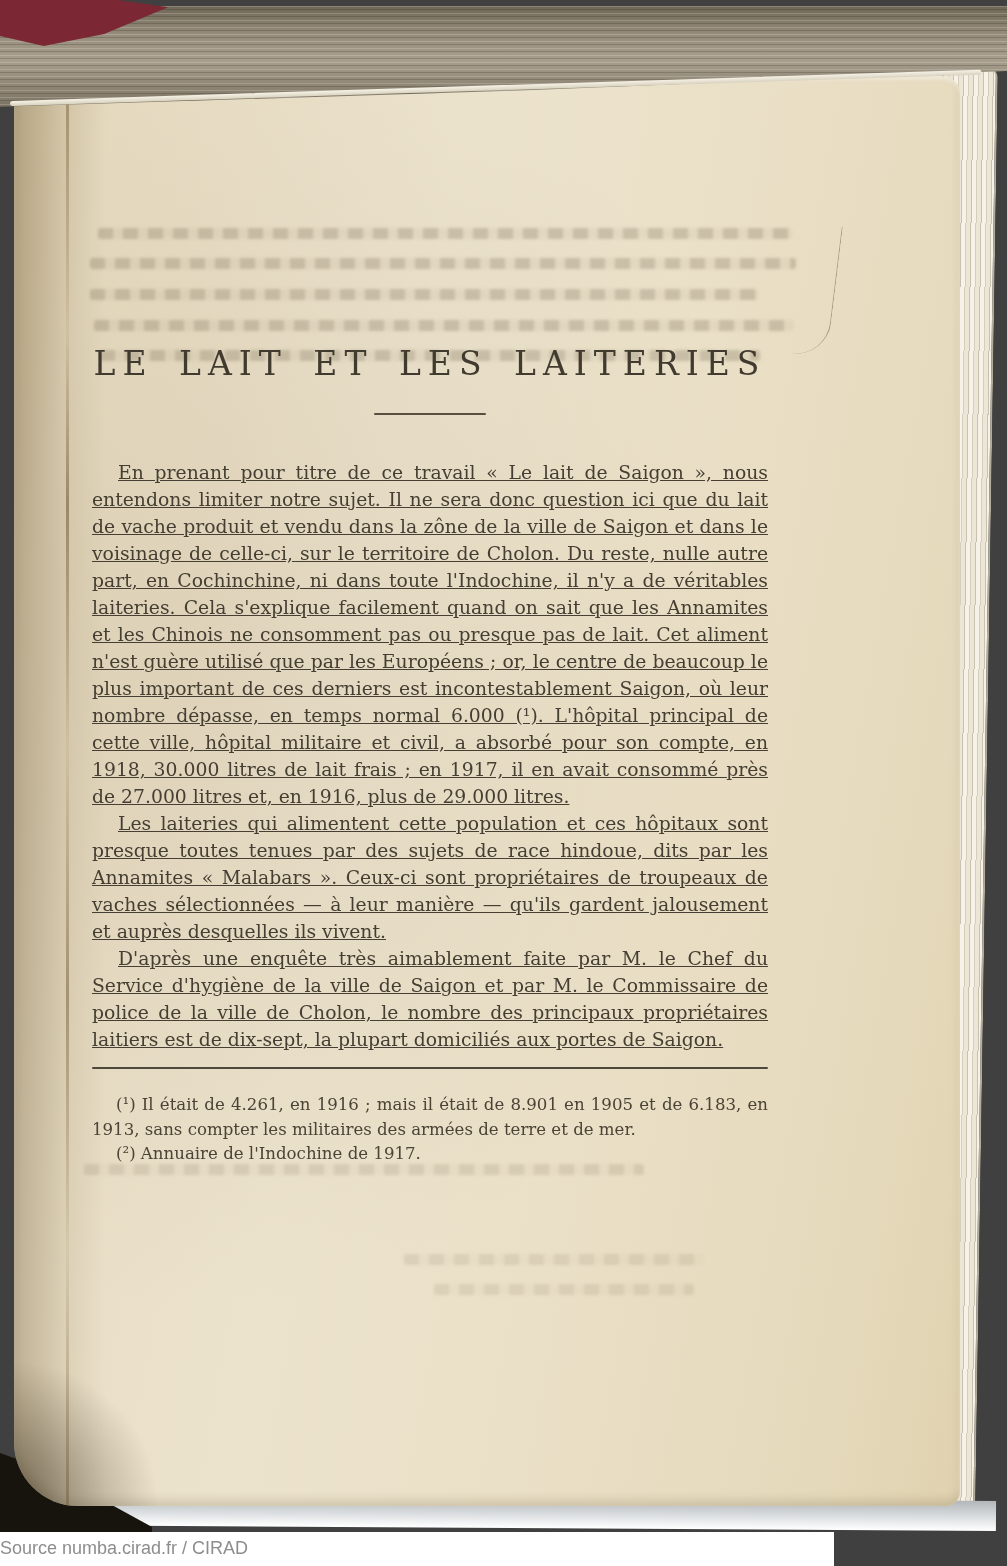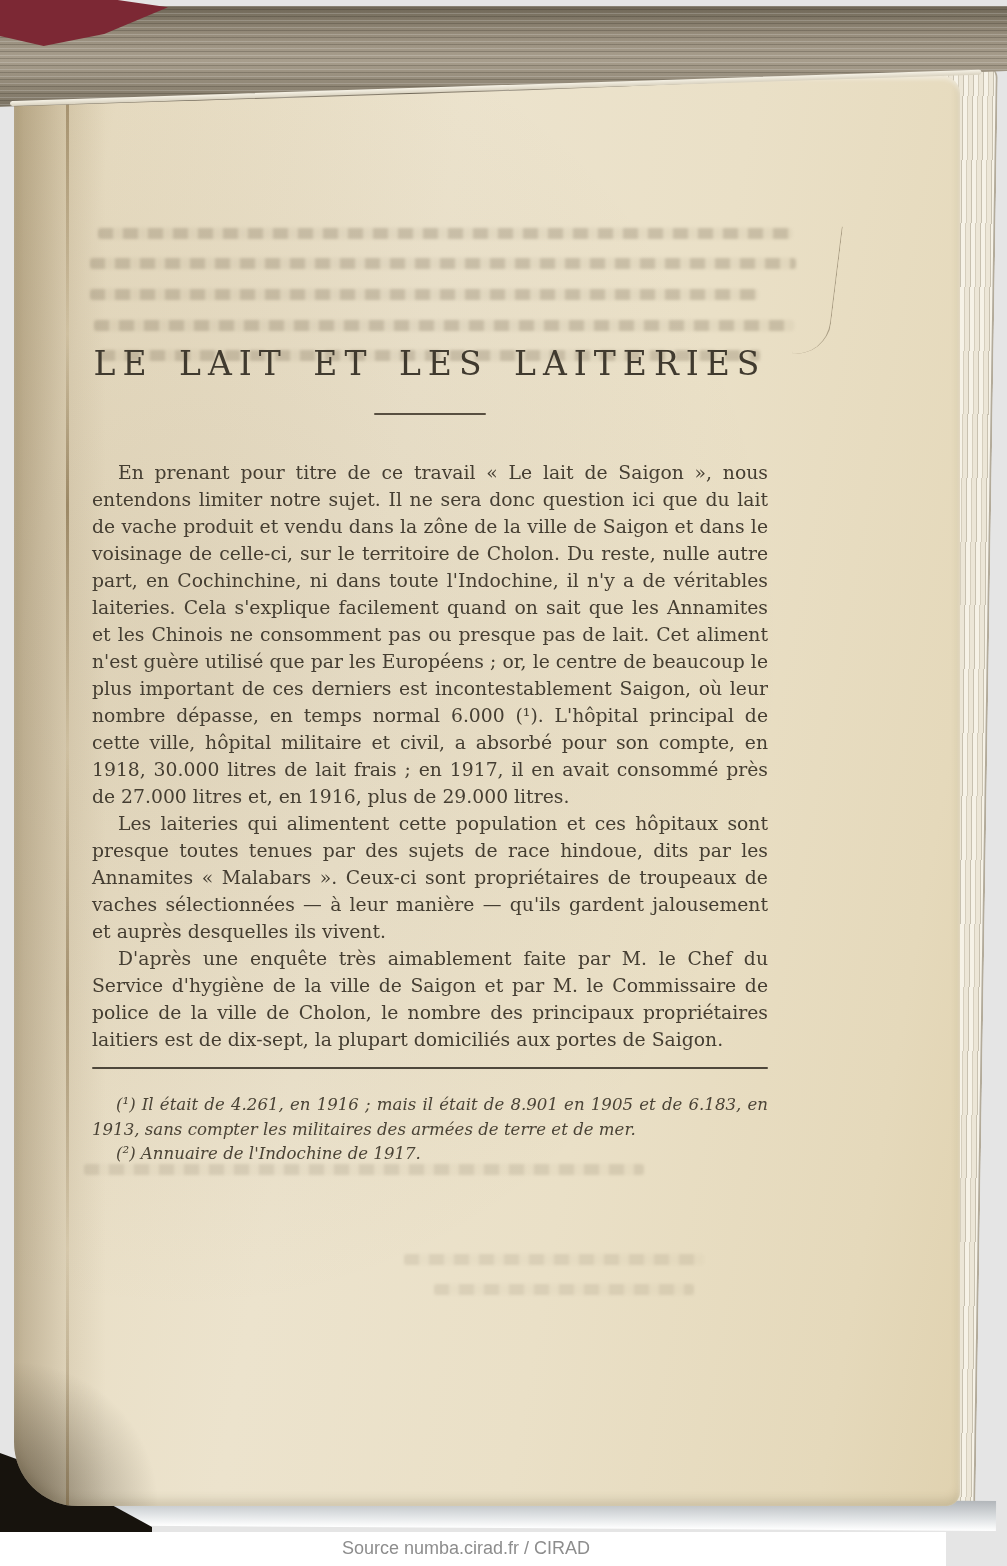--- a/index.html
+++ b/index.html
@@ -1,18 +1,18 @@
 <!DOCTYPE html>
 <html><head>
 <meta charset="utf-8">
 <style>
   html,body { margin:0; padding:0; background:#ffffff; }
   .canvas {
     position:relative; width:1007px; height:1566px;
-    background:#e5e5e5; overflow:hidden;
+    background:#404040; overflow:hidden;
     font-family:"DejaVu Serif", serif;
   }
 
   
   .edges-top {
     position:absolute; left:0; top:6px; width:1007px; height:112px; z-index:3;
     background:
       repeating-linear-gradient(to bottom,
         rgba(255,255,255,.18) 0 1px, rgba(0,0,0,0) 1px 3px,
         rgba(40,34,24,.22) 3px 4px, rgba(0,0,0,0) 4px 7px),
@@ -113,39 +113,39 @@
   }
   .subtitle {
     margin-top:26px; text-align:center;
     font-size:25px; letter-spacing:13px; word-spacing:10px;
     color:#4a4033; font-weight:400;
   }
   .title-rule {
     width:112px; height:2px; margin:30px auto 0;
     background:#584f41; border-radius:1px;
   }
-  .body-text { margin-top:44px; }
+  .body-text { margin-top:44px;text-decoration:underline; }
   .body-text p {
     margin:0; font-size:18.8px; line-height:27px;
     text-align:justify; text-indent:26px; color:#453e32;
   }
   .footnote-rule {
     margin-top:14px; width:100%; height:2px; background:#4e473b; border-radius:1px;
   }
   .footnotes { margin-top:24px; }
   .footnotes p {
     margin:0; font-size:16.6px; line-height:24.5px;
-    text-align:justify; text-indent:24px; color:#4a4336;font-style:italic;
+    text-align:justify; text-indent:24px; color:#4a4336;
   }
 
   
   .source-bar {
-    position:absolute; left:0; top:1532px; width:946px; height:34px; z-index:5;
+    position:absolute; left:0; top:1532px; width:834px; height:34px; z-index:5;
     background:#ffffff; box-sizing:border-box; padding-right:14px;
-    text-align:center; line-height:32px;
+    text-align:left; line-height:32px;
     font-family:"Liberation Sans", sans-serif; font-size:18px; color:#8d8d8d;
   }
 </style>
 </head>
 <body>
 
 <div class="canvas">
 
   <div class="fore-edge"></div>
   <div class="page-shadow"></div>

